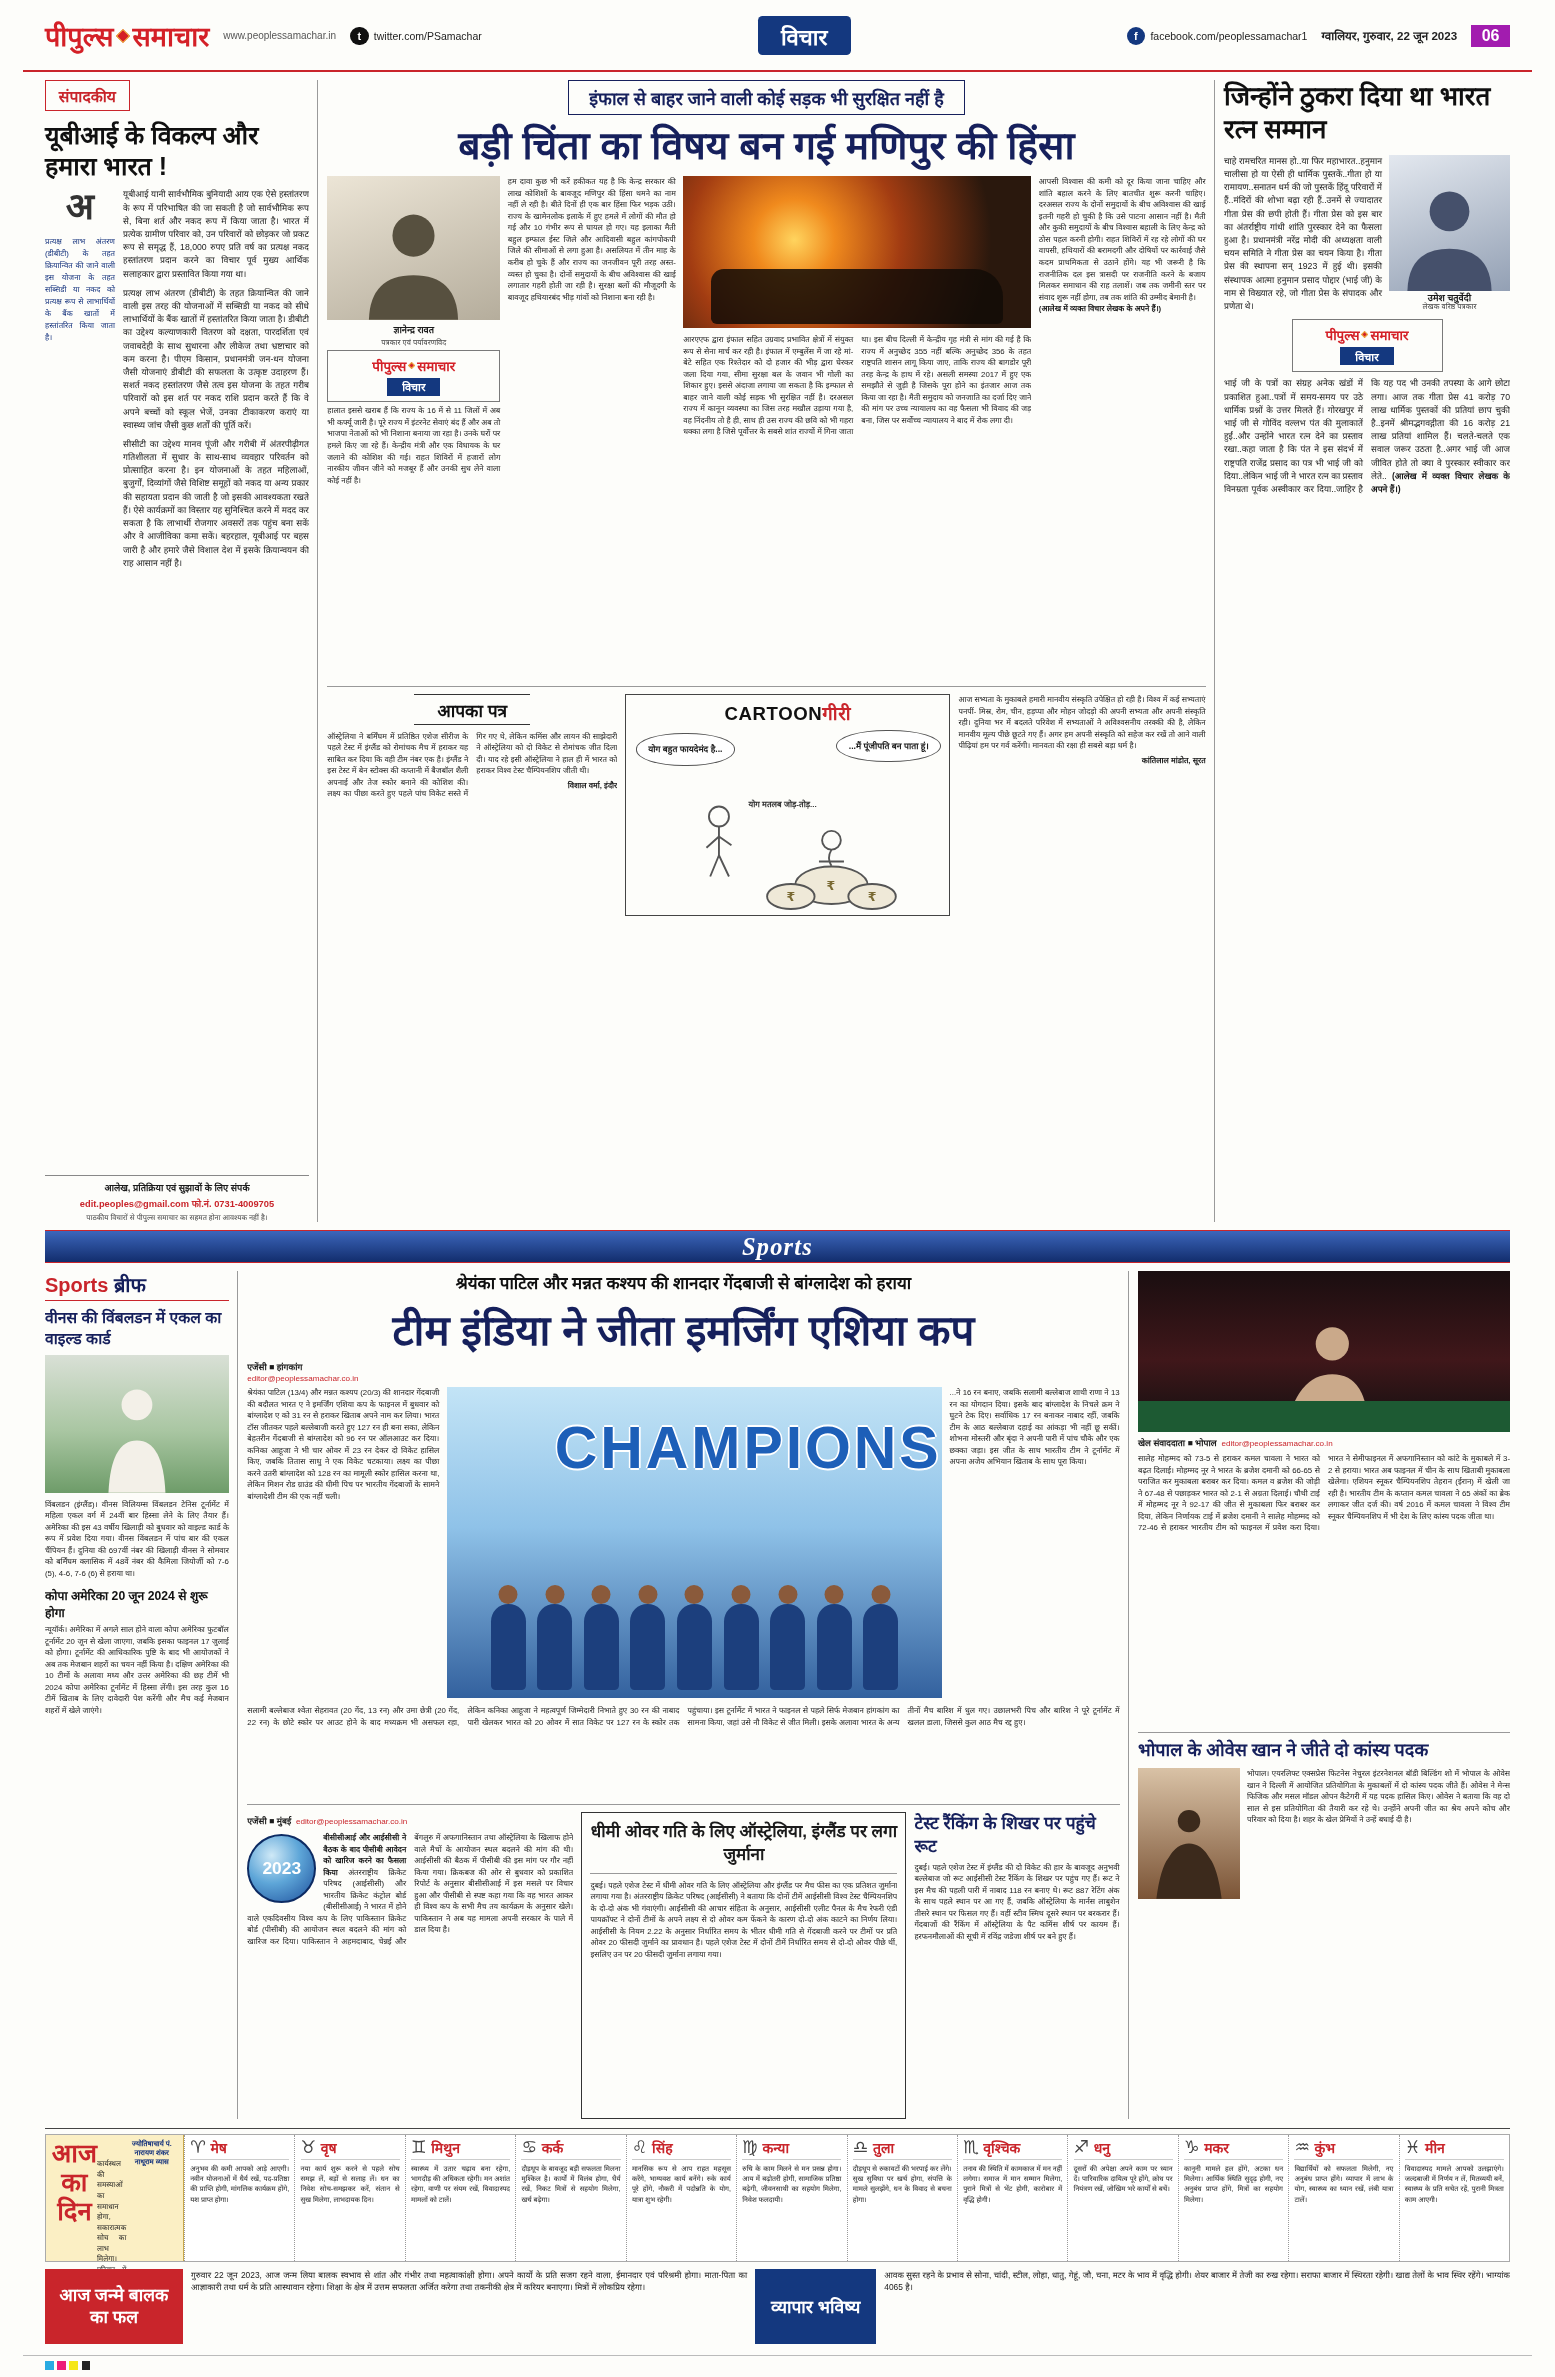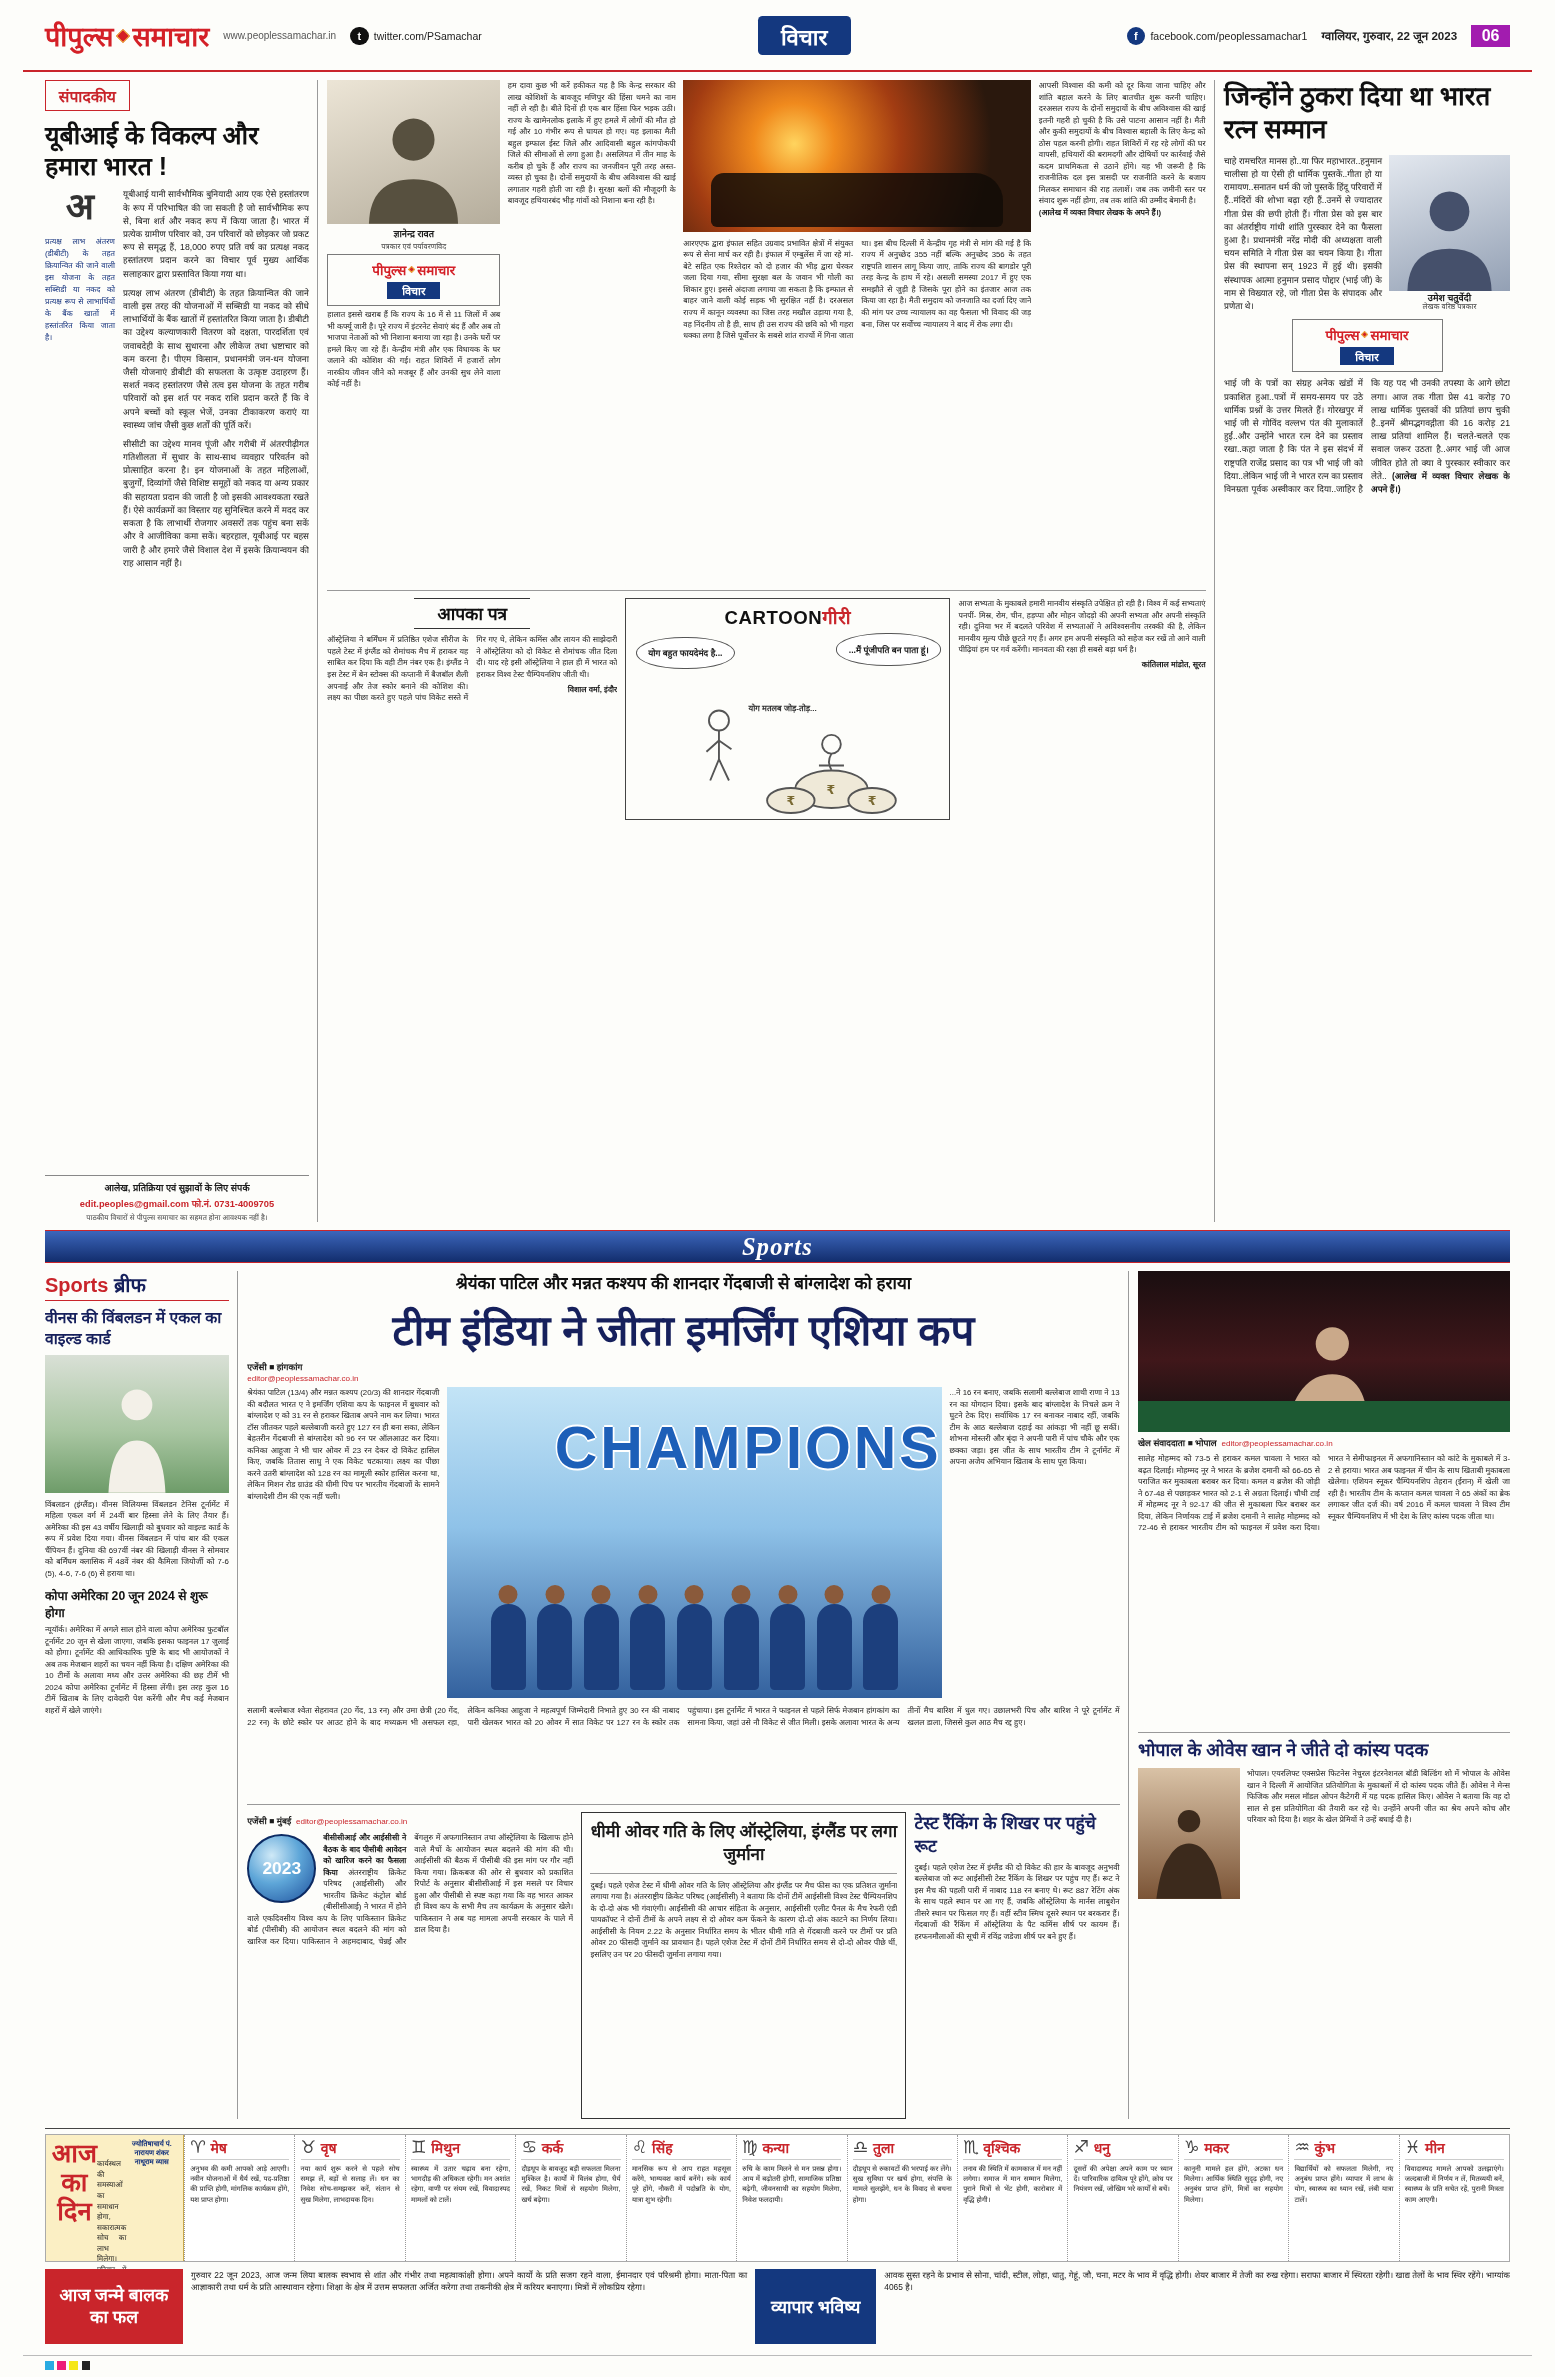--- a/index.html
+++ b/index.html
@@ -214,20 +214,24 @@
         </div>
       </div>
       <div class="ed-contact">
         <div class="ed-c1">आलेख, प्रतिक्रिया एवं सुझावों के लिए संपर्क</div>
         <div class="ed-c2">edit.peoples@gmail.com फो.नं. 0731-4009705</div>
         <div class="ed-c3">पाठकीय विचारों से पीपुल्स समाचार का सहमत होना आवश्यक नहीं है।</div>
       </div>
     </section>
 
     <section class="cc">
+      <div class="kickwrap">
+        <span class="kick">इंफाल से बाहर जाने वाली कोई सड़क भी सुरक्षित नहीं है</span>
+      </div>
+      <h1 class="lead-h">बड़ी चिंता का विषय बन गई मणिपुर की हिंसा</h1>
       <div class="lead-body">
         <div class="lcol">
           <div class="photo author1">
             <svg class="sil" viewBox="0 0 100 100" preserveAspectRatio="xMidYMax meet">
               <circle cx="50" cy="32" r="17" fill="#57503f"></circle>
                 <path d="M14 100 q1-36 36-36 t36 36 z" fill="#57503f"></path>
             </svg>
           </div>
           <div class="caption">ज्ञानेन्द्र रावत</div>
           <div class="caprole">पत्रकार एवं पर्यावरणविद</div>

